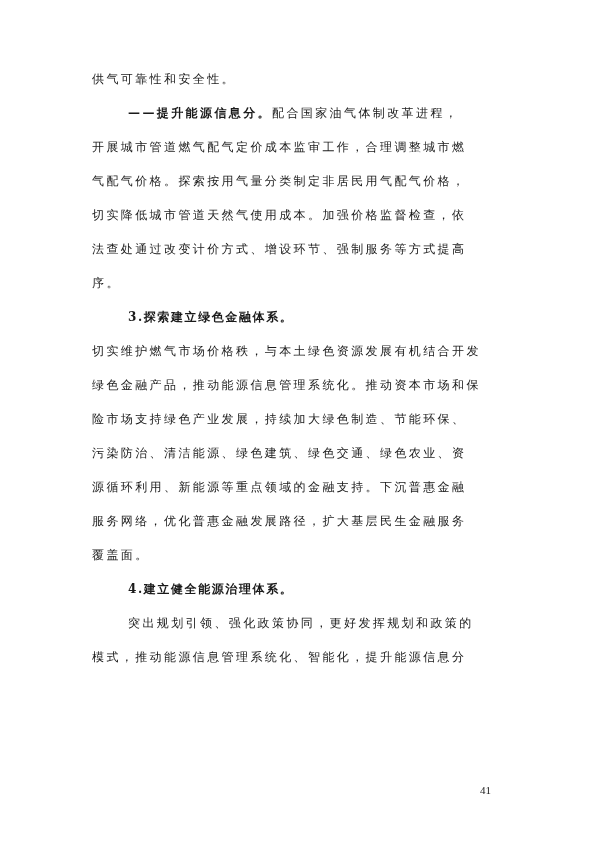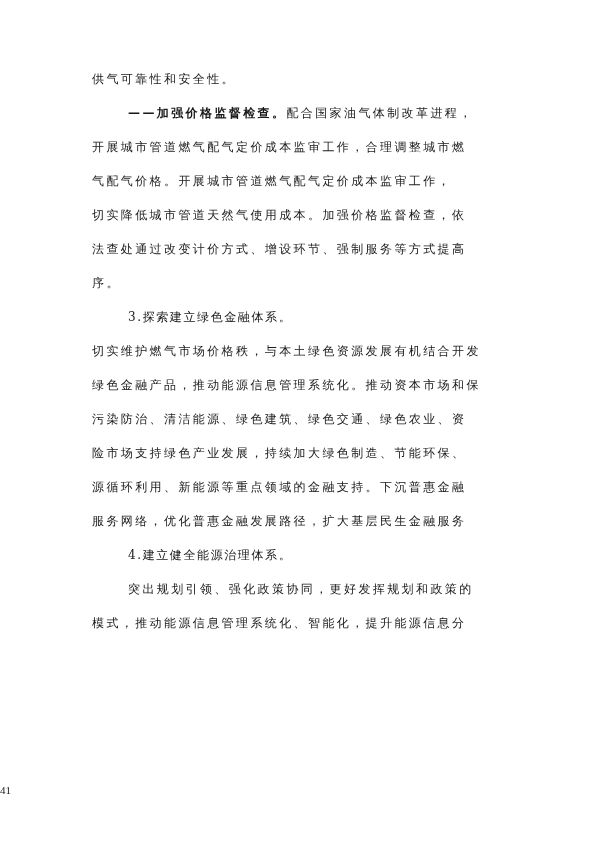--- a/index.html
+++ b/index.html
@@ -29,55 +29,56 @@
       white-space: nowrap;
       overflow: visible;
     }
     .indent {
       padding-left: 36px;
     }
     .bold {
       font-weight: bold;
     }
     .heading {
-      font-weight: normal;
+      font-weight: bold;
       padding-left: 36px;
       letter-spacing: 1.6px;
     }
     .page-number {
       position: absolute;
       left: 0;
       width: 491px;
       top: 784px;
-      text-align: left;
+      text-align: right;
       font-family: "Liberation Serif", serif;
       font-size: 11px;
       color: #222;
     }
   </style>
 </head>
 <body>
 
 <div class="page">
   <div class="line">供气可靠性和安全性。</div>
   <div class="line indent">
-    <span class="bold">——加强价格监督检查。</span><span>配合国家油气体制改革进程，</span>
+    <span class="bold">——提升能源信息分。</span><span>配合国家油气体制改革进程，</span>
   </div>
   <div class="line">开展城市管道燃气配气定价成本监审工作，合理调整城市燃</div>
-  <div class="line">气配气价格。开展城市管道燃气配气定价成本监审工作，</div>
+  <div class="line">气配气价格。探索按用气量分类制定非居民用气配气价格，</div>
   <div class="line">切实降低城市管道天然气使用成本。加强价格监督检查，依</div>
   <div class="line">法查处通过改变计价方式、增设环节、强制服务等方式提高</div>
   <div class="line">序。</div>
 
   <div class="line heading">3.探索建立绿色金融体系。</div>
   <div class="line">切实维护燃气市场价格秩，与本土绿色资源发展有机结合开发</div>
   <div class="line">绿色金融产品，推动能源信息管理系统化。推动资本市场和保</div>
+  <div class="line">险市场支持绿色产业发展，持续加大绿色制造、节能环保、</div>
   <div class="line">污染防治、清洁能源、绿色建筑、绿色交通、绿色农业、资</div>
-  <div class="line">险市场支持绿色产业发展，持续加大绿色制造、节能环保、</div>
   <div class="line">源循环利用、新能源等重点领域的金融支持。下沉普惠金融</div>
   <div class="line">服务网络，优化普惠金融发展路径，扩大基层民生金融服务</div>
+  <div class="line">覆盖面。</div>
 
   <div class="line heading">4.建立健全能源治理体系。</div>
   <div class="line indent">突出规划引领、强化政策协同，更好发挥规划和政策的</div>
   <div class="line">模式，推动能源信息管理系统化、智能化，提升能源信息分</div>
 </div>
 
 <div class="page-number">41</div>
 
 </body></html>

